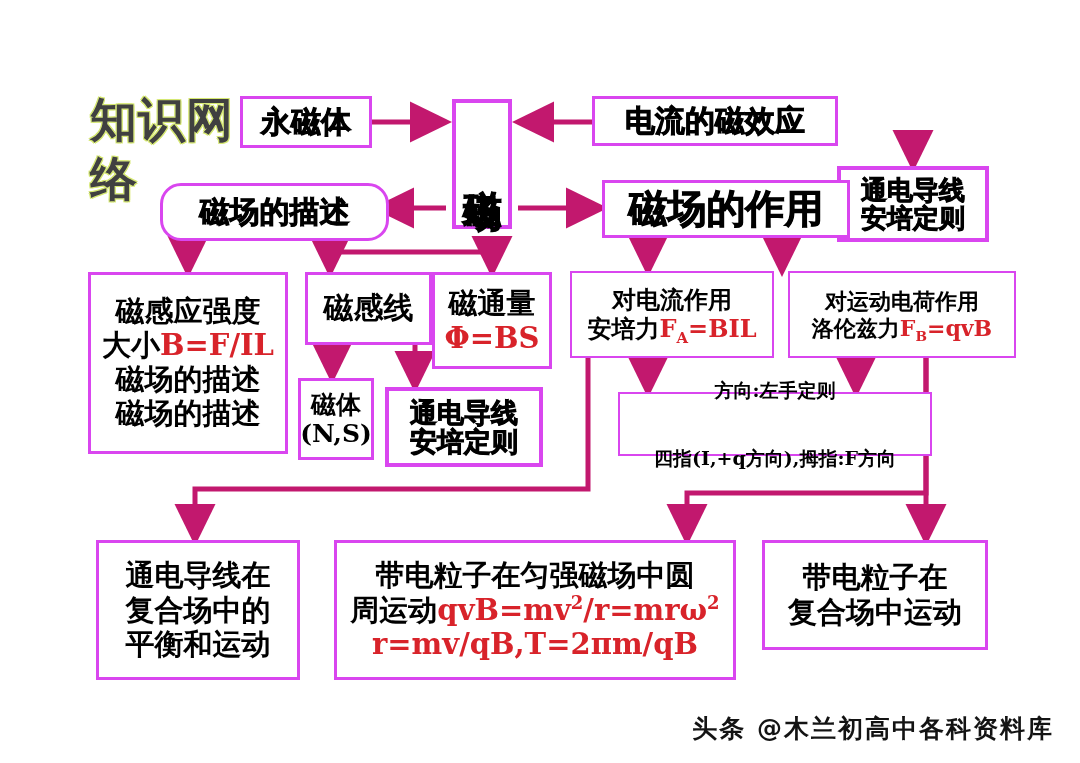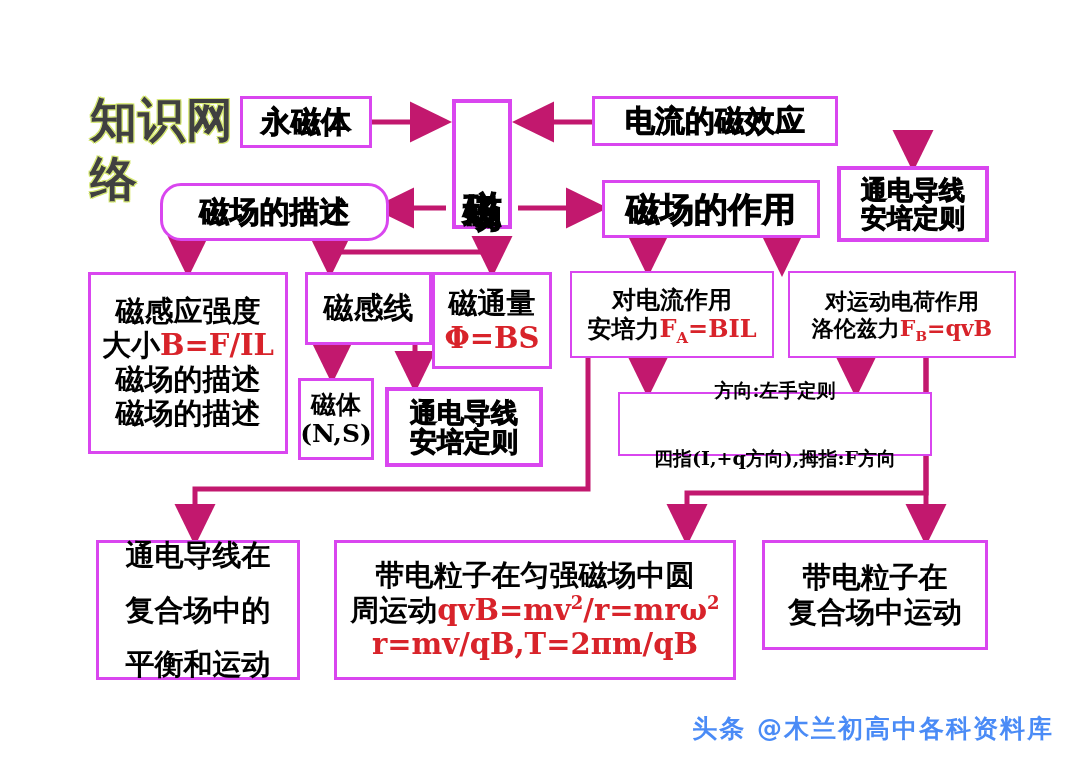--- a/index.html
+++ b/index.html
@@ -82,21 +82,21 @@
   sub{font-size:.62em;vertical-align:sub;line-height:0;}
 
   
   #watermark{
     position:absolute;
     right:26px;
     bottom:18px;
     font-family:"DejaVu Sans","Liberation Sans",sans-serif;
     font-size:25px;
     font-weight:bold;
-    color:#3b82f6;
+    color:#000000;
     letter-spacing:2px;
     opacity:.92;
     z-index:5;
     white-space:nowrap;
   }
 </style>
 </head>
 <body>
 
 <div id="canvas">
@@ -162,21 +162,21 @@
 
   <div class="box heavy cjk-heavy" style="left:837px;top:166px;width:152px;height:76px;font-size:26px;">
     <span class="ln">通电导线</span>
     <span class="ln">安培定则</span>
   </div>
 
   <div class="box cjk-heavy" style="left:160px;top:183px;width:229px;height:58px;font-size:30px;border-radius:21px;">
     <span class="ln">磁场的描述</span>
   </div>
 
-  <div class="box cjk-heavy" style="left:602px;top:180px;width:218px;height:58px;font-size:34px;">
+  <div class="box cjk-heavy" style="left:602px;top:180px;width:248px;height:58px;font-size:39px;">
     <span class="ln">磁场的作用</span>
   </div>
 
   <div class="box serifcjk" style="left:88px;top:272px;width:200px;height:182px;font-size:29px;line-height:1.17;">
     <span class="ln">磁感应强度</span>
     <span class="ln">
       <span>大小</span><span class="red">B=F/IL</span>
     </span>
     <span class="ln">磁场的描述</span>
     <span class="ln">磁场的描述</span>
@@ -213,21 +213,21 @@
     <span class="ln">
       <span>洛伦兹力</span><span class="red"><span>F</span><sub>B</sub><span>=qvB</span></span>
     </span>
   </div>
 
   <div class="box thin serifcjk" style="left:618px;top:392px;width:314px;height:64px;font-size:19px;line-height:1.28;gap:44px;">
     <span class="ln">方向:左手定则</span>
     <span class="ln">四指(I,+q方向),拇指:F方向</span>
   </div>
 
-  <div class="box serifcjk" style="left:96px;top:540px;width:204px;height:140px;font-size:29px;line-height:1.2;gap:20px;">
+  <div class="box serifcjk" style="left:96px;top:540px;width:204px;height:140px;font-size:29px;line-height:1.2;">
     <span class="ln">通电导线在</span>
     <span class="ln">复合场中的</span>
     <span class="ln">平衡和运动</span>
   </div>
 
   <div class="box serifcjk" style="left:334px;top:540px;width:402px;height:140px;font-size:29px;line-height:1.2;">
     <span class="ln">带电粒子在匀强磁场中圆</span>
     <span class="ln">
       <span>周运动</span><span class="red"><span>qvB=mv</span><sup>2</sup><span>/r=mrω</span><sup>2</sup></span>
     </span>

